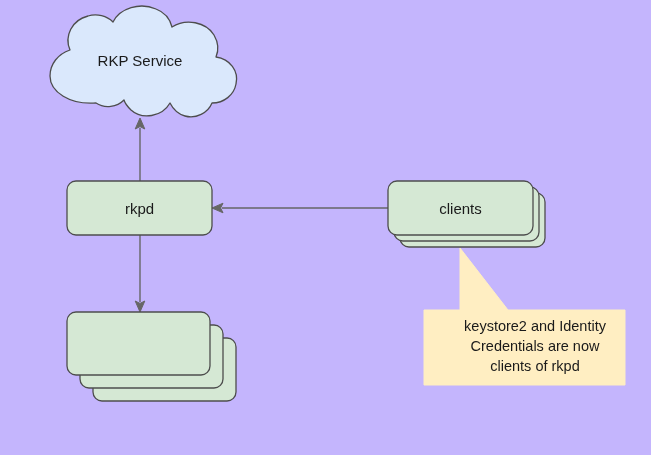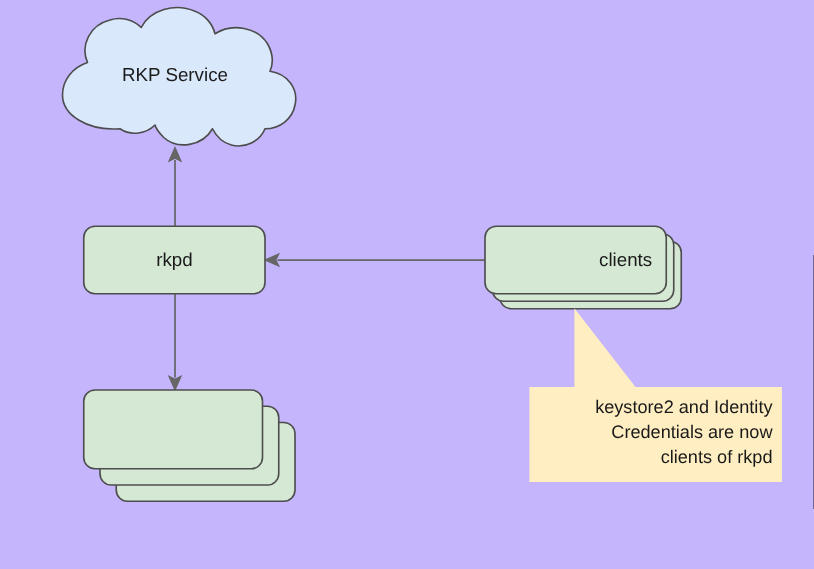--- a/index.html
+++ b/index.html
@@ -45,35 +45,34 @@
     left: 67px;
     top: 181px;
     width: 145px;
     height: 54px;
   }
   #clients-label {
     left: 388px;
     top: 181px;
     width: 145px;
     height: 54px;
-    margin-left: 40px;
   }
   #rpc-label {
     left: 67px;
     top: 312px;
     width: 143px;
     height: 63px;
   }
   #callout-label {
-    left: 432px;
+    left: 442px;
     top: 316px;
     width: 186px;
     height: 64px;
     display: block;
-    text-align: right;
+    text-align: center;
     font-size: 14.5px;
     line-height: 20px;
     color: #1a1a1a;
   }
 </style>
 </head>
 <body>
 
 <div id="canvas">
 

